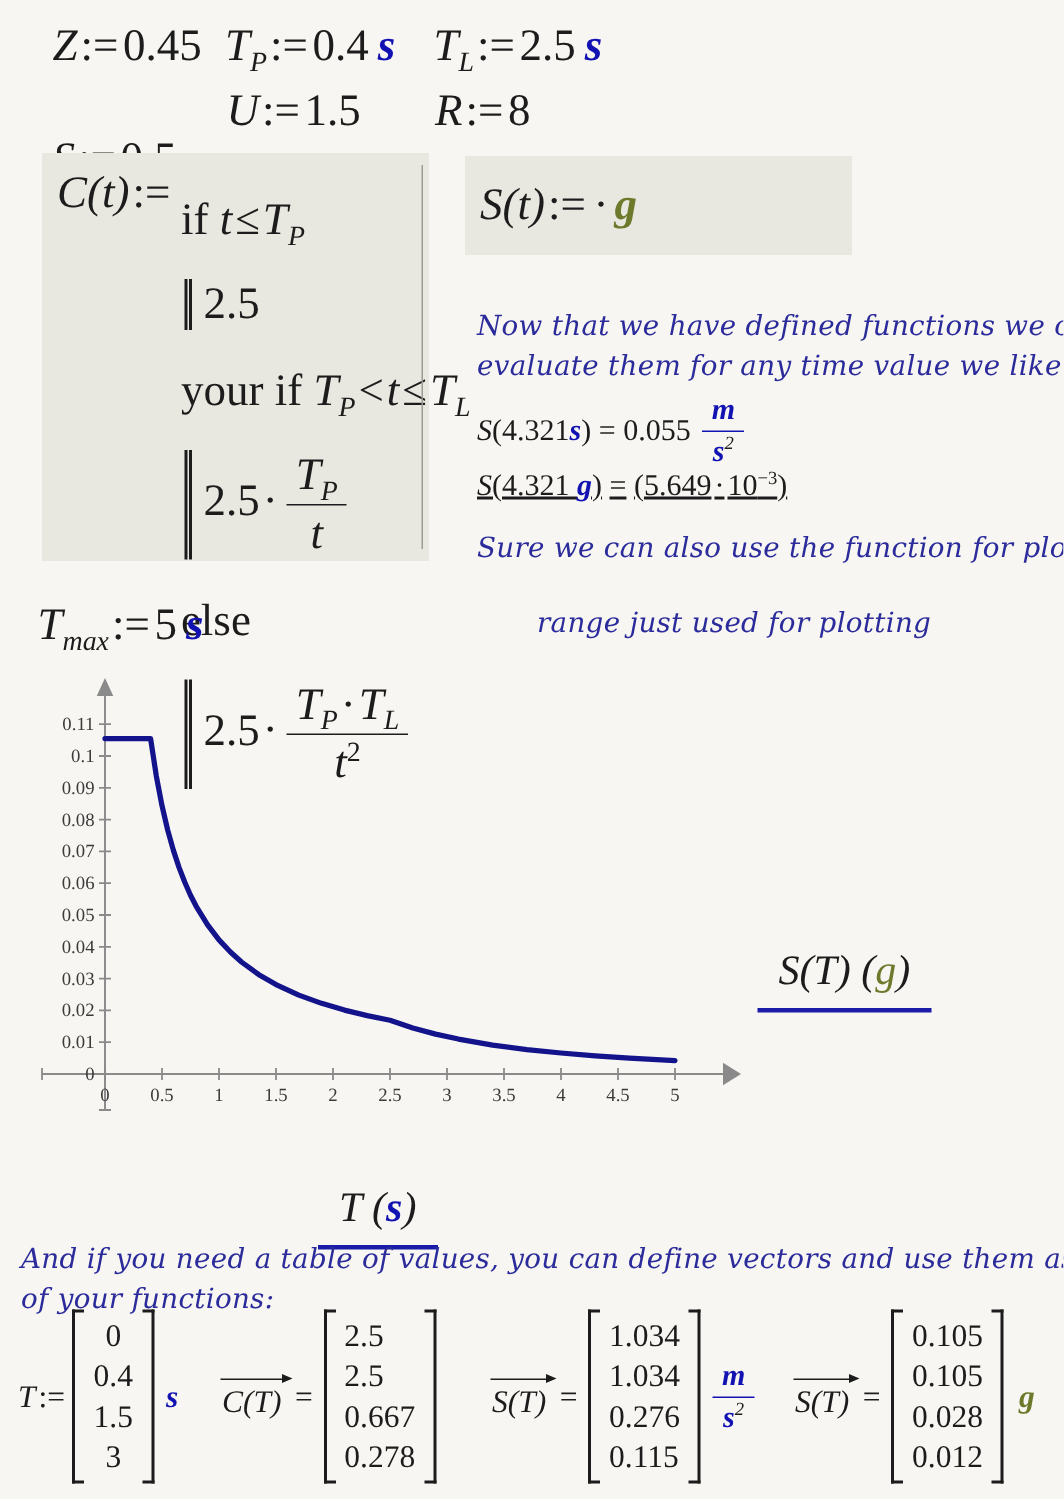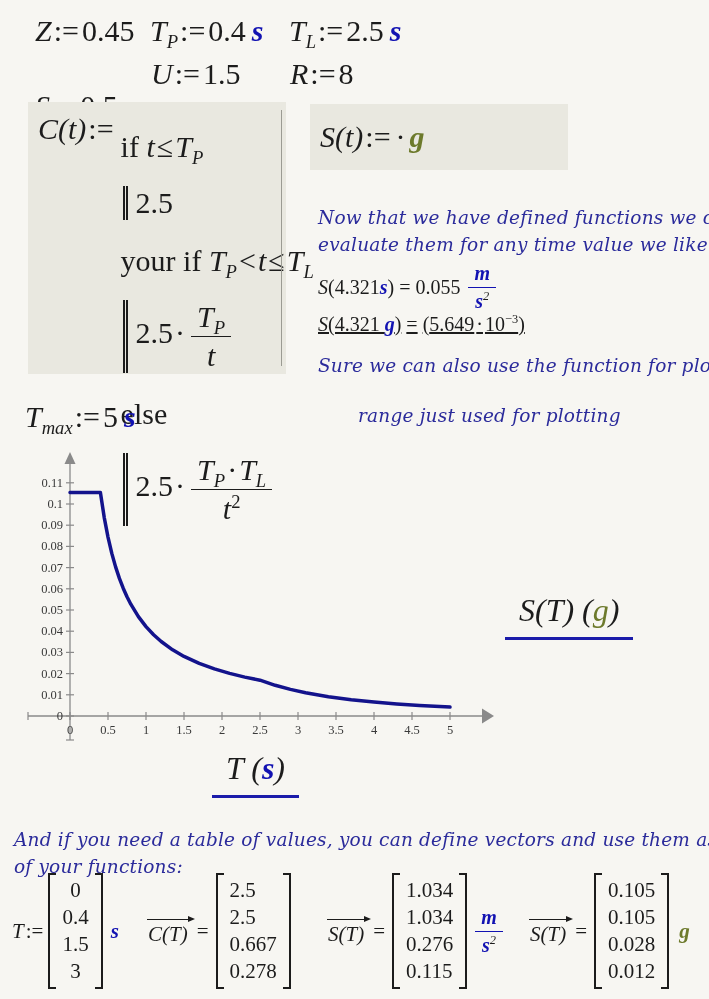--- a/index.html
+++ b/index.html
@@ -29,21 +29,21 @@
   
   .pw-top{display:flex;align-items:flex-start;padding:10px 8px 8px 10px;}
   .pw-body{display:flex;flex-direction:column;margin-left:4px;}
   .pw-line{margin:18px 0;}
   .pw-branch{border-left:5px double var(--ink);padding-left:8px;margin:4px 0 6px 2px;}
   .region-cursor{position:absolute;right:4px;top:8px;bottom:8px;width:1px;background:var(--cursor);}
   
   .comment{font-family:"DejaVu Serif",serif;font-style:italic;color:var(--comment-blue);
            font-size:18.5px;line-height:27px;letter-spacing:.2px;white-space:nowrap;}
   
-  .axis-label{font-size:32px;border-bottom:3px solid var(--underline);padding:0 14px 8px;white-space:nowrap;}
+  .axis-label{font-size:28px;border-bottom:3px solid var(--underline);padding:0 14px 8px;white-space:nowrap;margin-top:40px;}
   
   .vecgroup{display:flex;align-items:center;font-size:21px;white-space:nowrap;}
   .matrix{display:inline-flex;align-items:stretch;margin:0 2px;}
   .mbr{width:8px;border:2px solid var(--ink);}
   .mbr.l{border-right:none;}
   .mbr.r{border-left:none;}
   .mrows{display:flex;flex-direction:column;justify-content:center;padding:4px 6px;}
   .mrows .mcell{line-height:27px;}
   .mrows.center .mcell{text-align:center;}
   .overarrow{position:relative;display:inline-block;padding:7px 4px 0 2px;}

